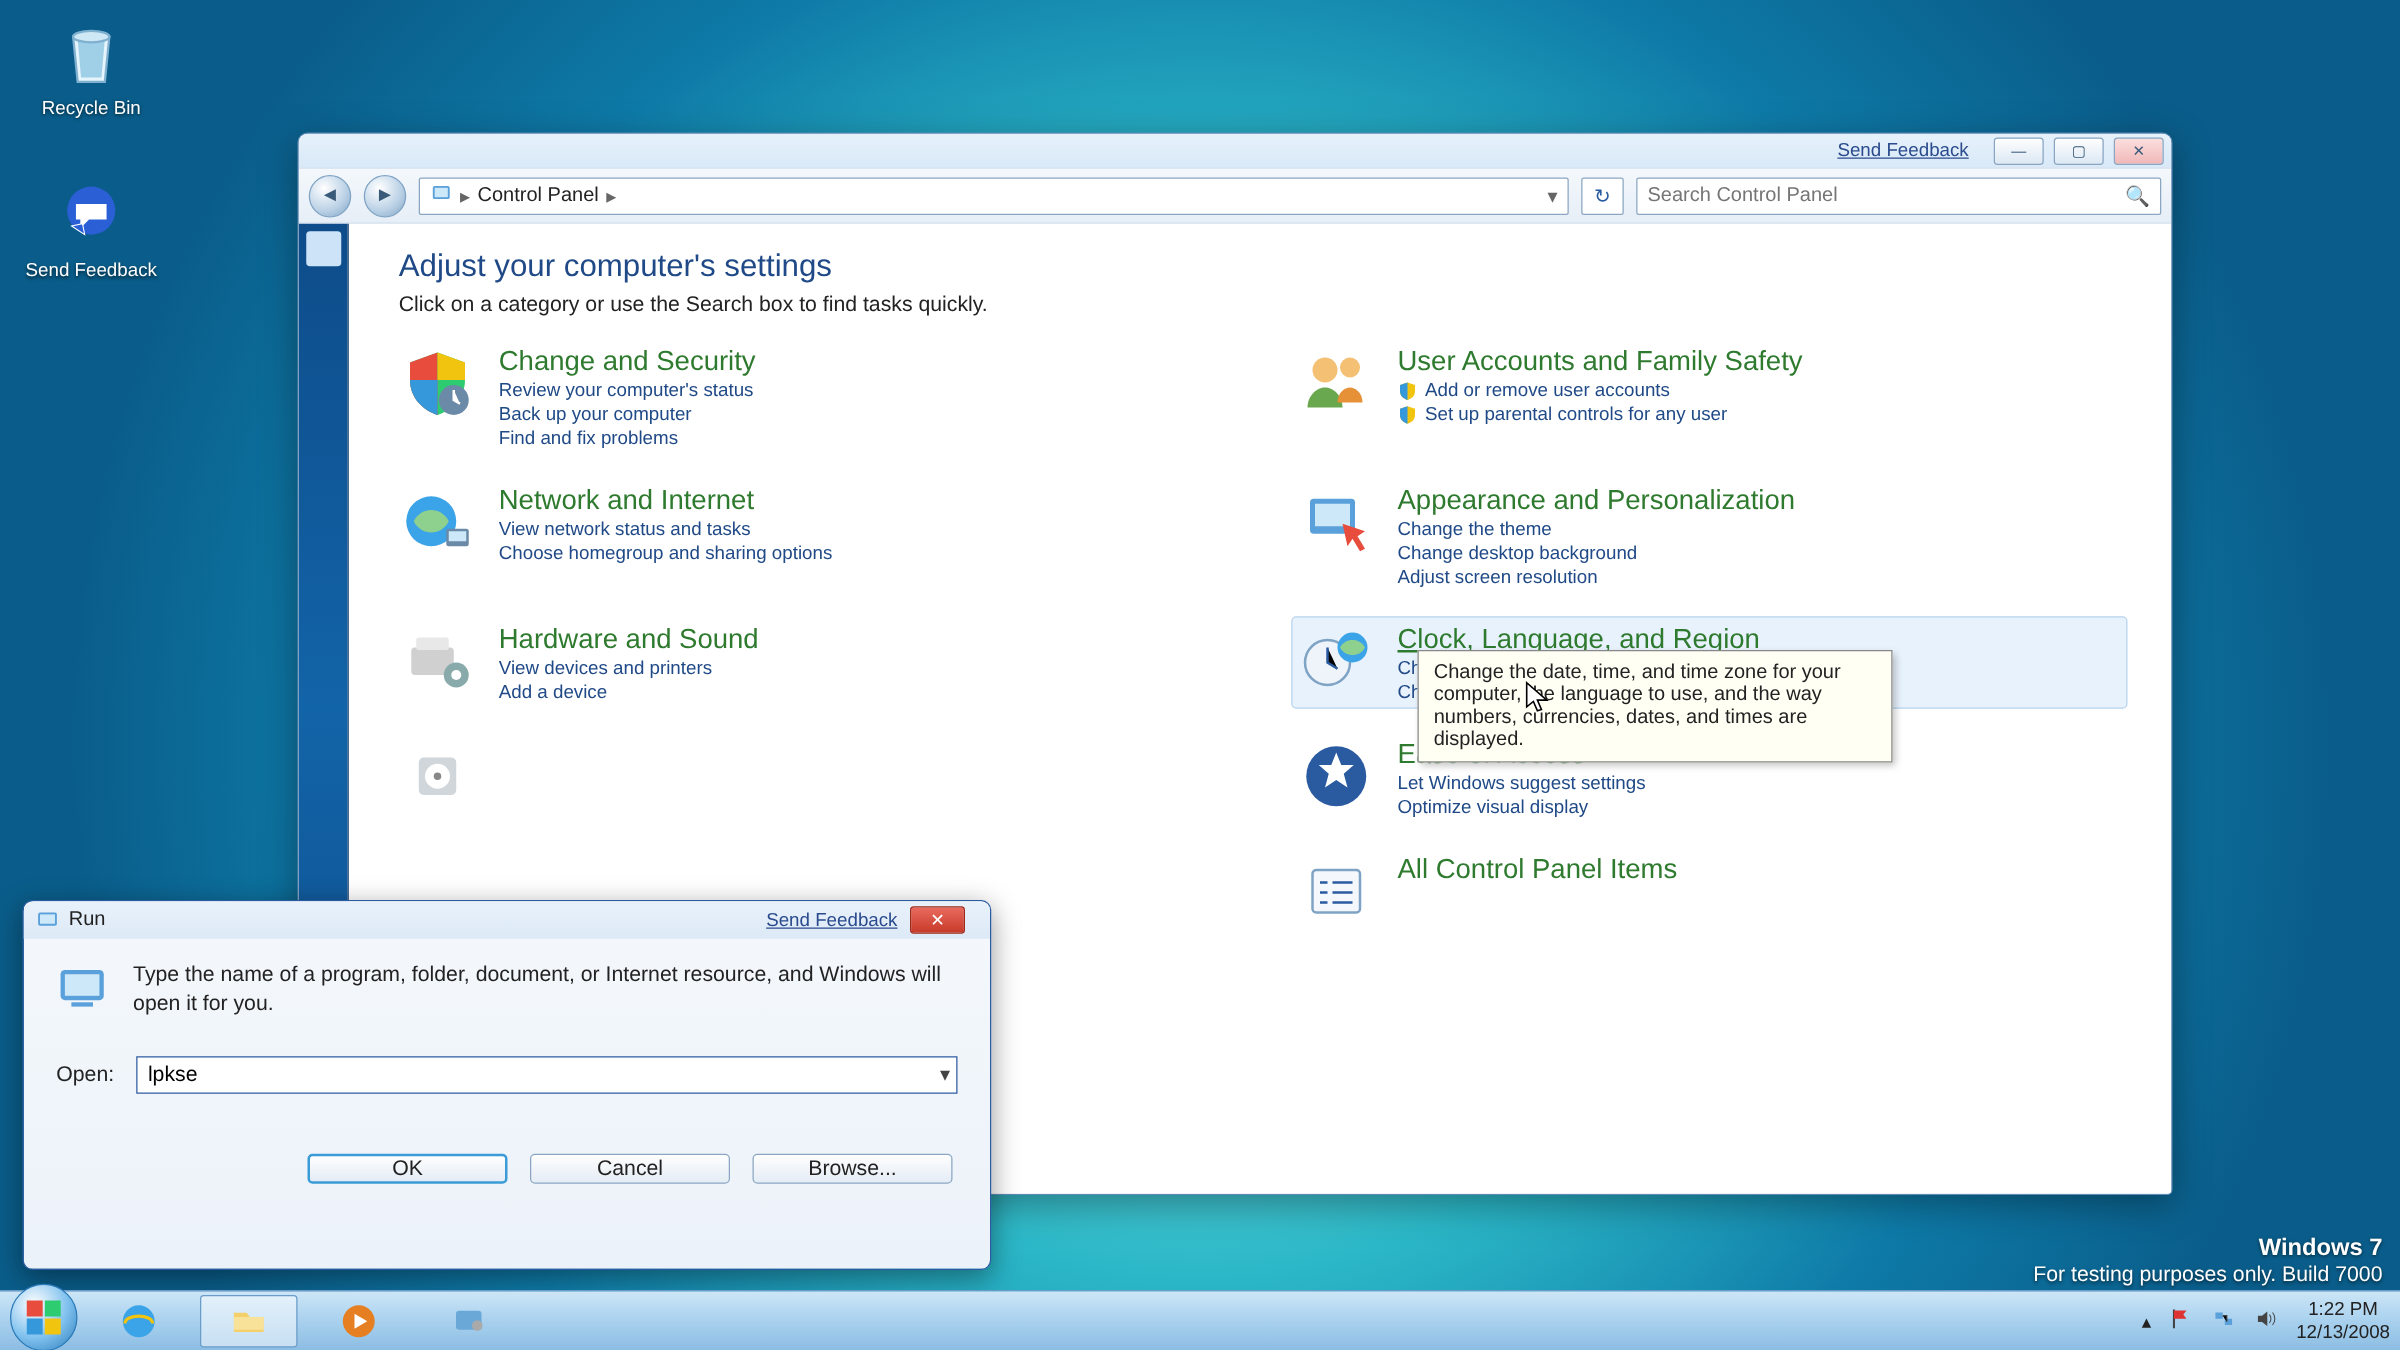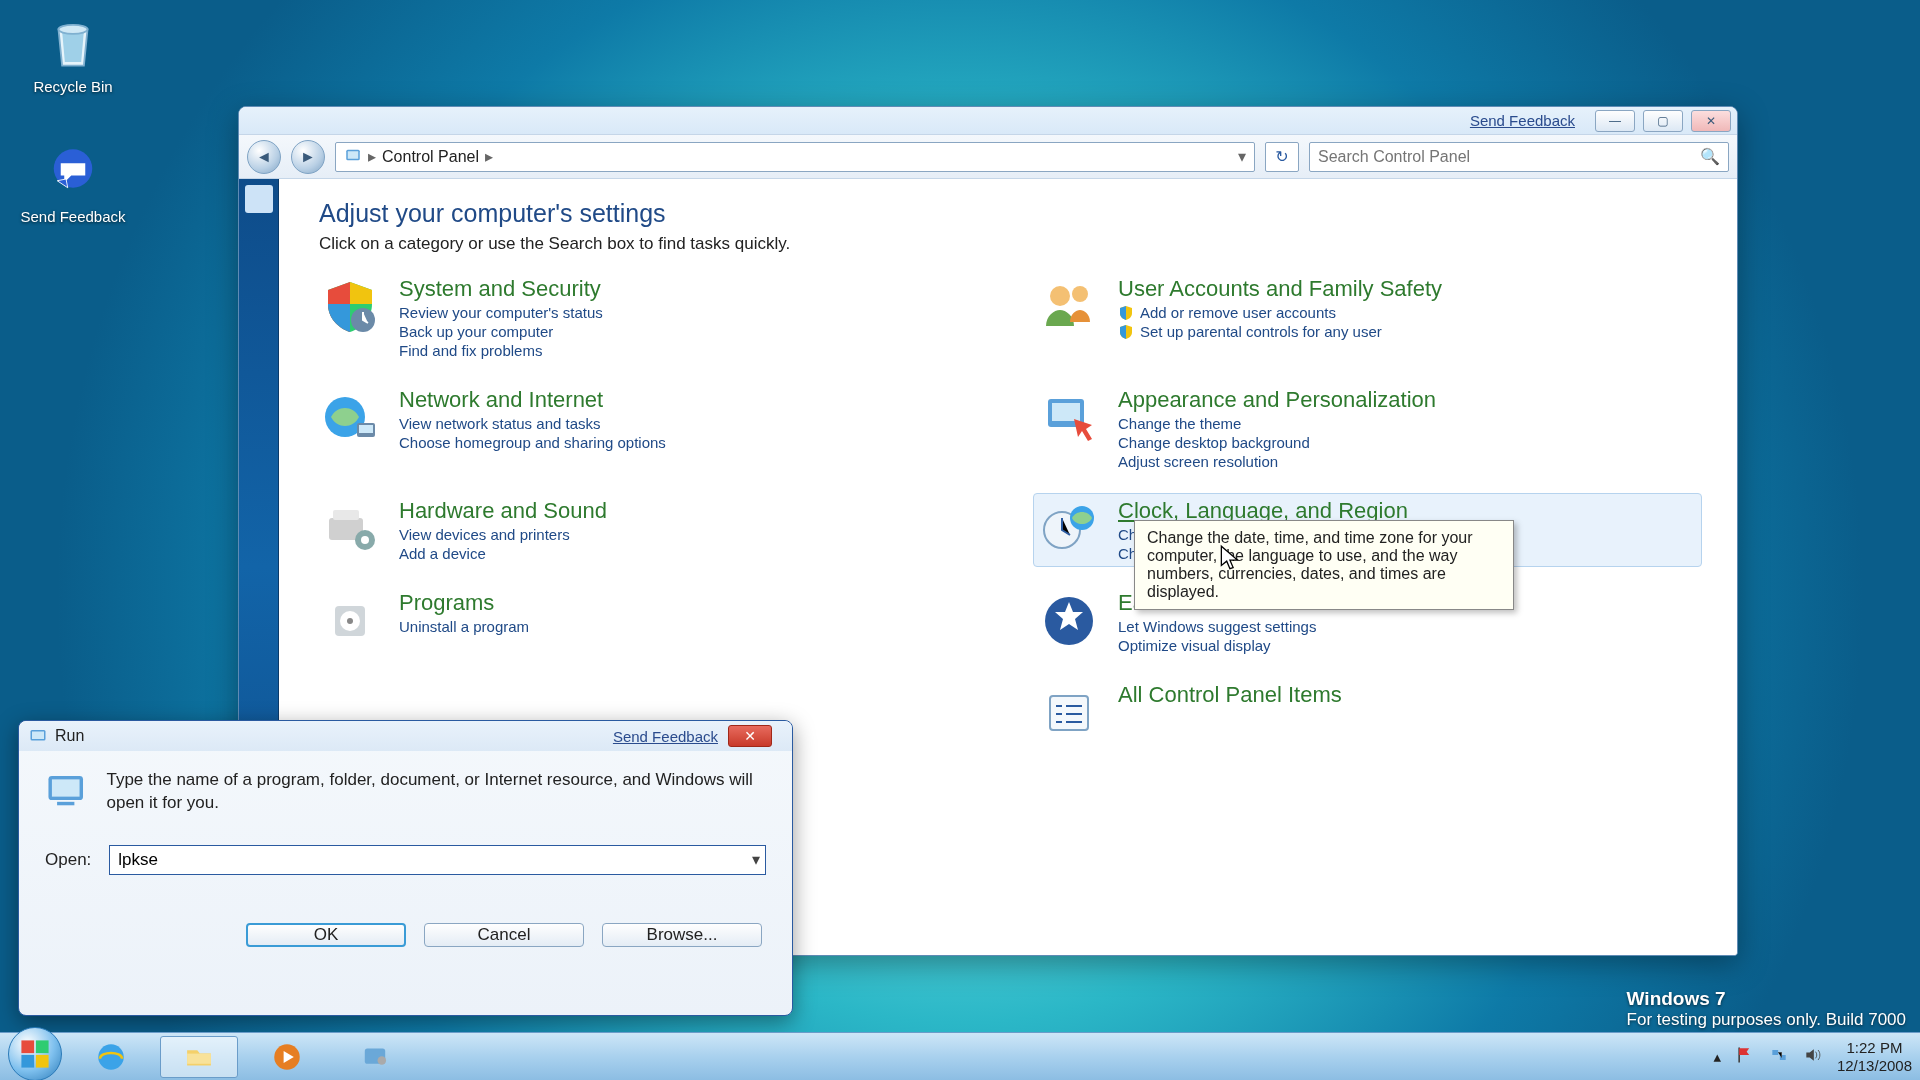--- a/index.html
+++ b/index.html
@@ -74,21 +74,21 @@
 .run-row2{display:flex;align-items:center;gap:18px;margin-top:28px;}
 .run-row2 label{font-size:17px;color:#222;}
 .run-input-wrap{flex:1;position:relative;}
 .run-input{width:100%;height:30px;border:1px solid #2a5aa0;background:#fff;padding:0 30px 0 8px;font-size:17px;outline:none;}
 .run-input-dd{position:absolute;right:6px;top:5px;color:#444;cursor:pointer;}
 .run-buttons{display:flex;justify-content:flex-end;gap:18px;margin-top:48px;padding-right:4px;}
 .run-btn{width:160px;height:24px;border:1px solid #8aa6c2;background:linear-gradient(#fefefe,#e4ecf5);border-radius:4px;font-size:17px;color:#222;cursor:pointer;}
 .run-btn.primary{border:2px solid #3a9bd6;}
 
 
-.watermark{position:absolute;right:14px;bottom:50px;text-align:left;color:#fff;font-size:17px;text-shadow:0 1px 3px rgba(0,0,0,.6);}
+.watermark{position:absolute;right:14px;bottom:50px;text-align:right;color:#fff;font-size:17px;text-shadow:0 1px 3px rgba(0,0,0,.6);}
 .watermark .w1{font-weight:600;font-size:19px;}
 
 
 .taskbar{position:absolute;left:0;bottom:0;width:100%;height:48px;background:linear-gradient(#cde6f7 0%,#a9d1ee 50%,#8cbde3 100%);border-top:1px solid #6a9cc9;display:flex;align-items:center;padding:0 8px;}
 .start-btn{width:54px;height:54px;margin-top:-6px;border-radius:50%;background:radial-gradient(circle at 35% 30%,#fff,#7ec0ee 55%,#2a7ab8);border:1px solid #2a7ab8;display:flex;align-items:center;justify-content:center;cursor:pointer;}
 .start-btn svg{width:34px;height:34px;}
 .tb-item{width:78px;height:42px;margin-left:10px;border:1px solid transparent;display:flex;align-items:center;justify-content:center;cursor:pointer;border-radius:3px;}
 .tb-item.active{background:rgba(255,255,255,.5);border-color:#6a9cc9;}
 .tb-item svg{width:34px;height:34px;}
 .tray{margin-left:auto;display:flex;align-items:center;gap:14px;color:#222;font-size:15px;}
@@ -163,21 +163,21 @@
               <svg viewBox="0 0 58 58">
                 <path fill="#2ecc71" d="M29 4l22 8v14c0 14-10 24-22 28C17 50 7 40 7 26V12z"></path>
                 <path fill="#e74c3c" d="M29 4v50C17 50 7 40 7 26V12z"></path>
                 <path fill="#f1c40f" d="M29 4l22 8v14H29z"></path>
                 <path fill="#3498db" d="M7 26h22v28C17 50 7 40 7 26z"></path>
                 <circle cx="42" cy="42" r="12" fill="#6b8aa8"></circle>
                 <path fill="#fff" d="M42 34v8l5 3" stroke="#fff" stroke-width="2"></path>
               </svg>
             </div>
             <div class="cat-text">
-              <div class="cat-title">System and Security</div>
+              <div class="cat-title">Change and Security</div>
               <div class="cat-link">
                 <span>Review your computer's status</span>
               </div>
               <div class="cat-link">
                 <span>Back up your computer</span>
               </div>
               <div class="cat-link">
                 <span>Find and fix problems</span>
               </div>
             </div>
@@ -288,26 +288,20 @@
               </div>
             </div>
           </div>
           <div class="cat-item">
             <div class="cat-icon">
               <svg viewBox="0 0 58 58">
                 <rect x="14" y="14" width="30" height="30" rx="4" fill="#d0d6da"></rect>
                 <circle cx="29" cy="29" r="10" fill="#fff"></circle>
                 <circle cx="29" cy="29" r="3" fill="#888"></circle>
               </svg>
-            </div>
-            <div class="cat-text">
-              <div class="cat-title">Programs</div>
-              <div class="cat-link">
-                <span>Uninstall a program</span>
-              </div>
             </div>
           </div>
           <div class="cat-item">
             <div class="cat-icon">
               <svg viewBox="0 0 58 58">
                 <circle cx="29" cy="29" r="24" fill="#2a5aa0"></circle>
                 <path fill="#fff" d="M29 10l4 10h10l-8 7 3 11-9-6-9 6 3-11-8-7h10z"></path>
               </svg>
             </div>
             <div class="cat-text">

